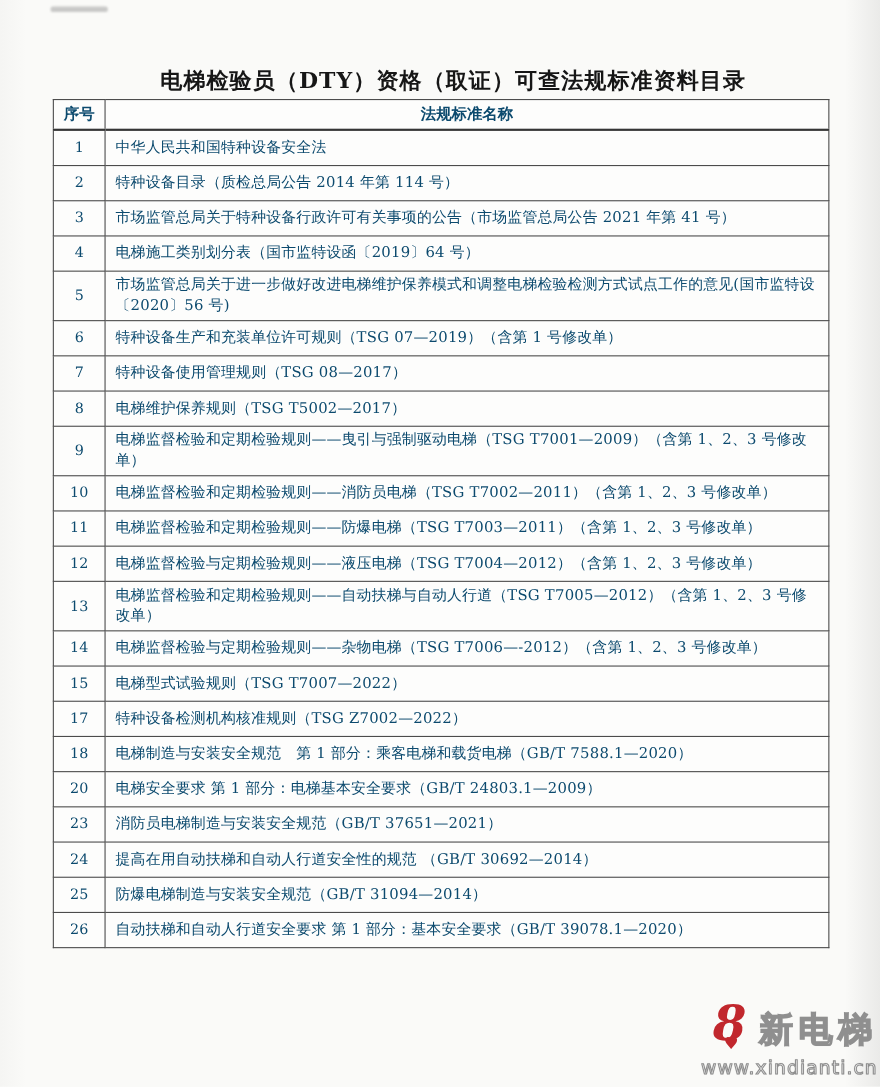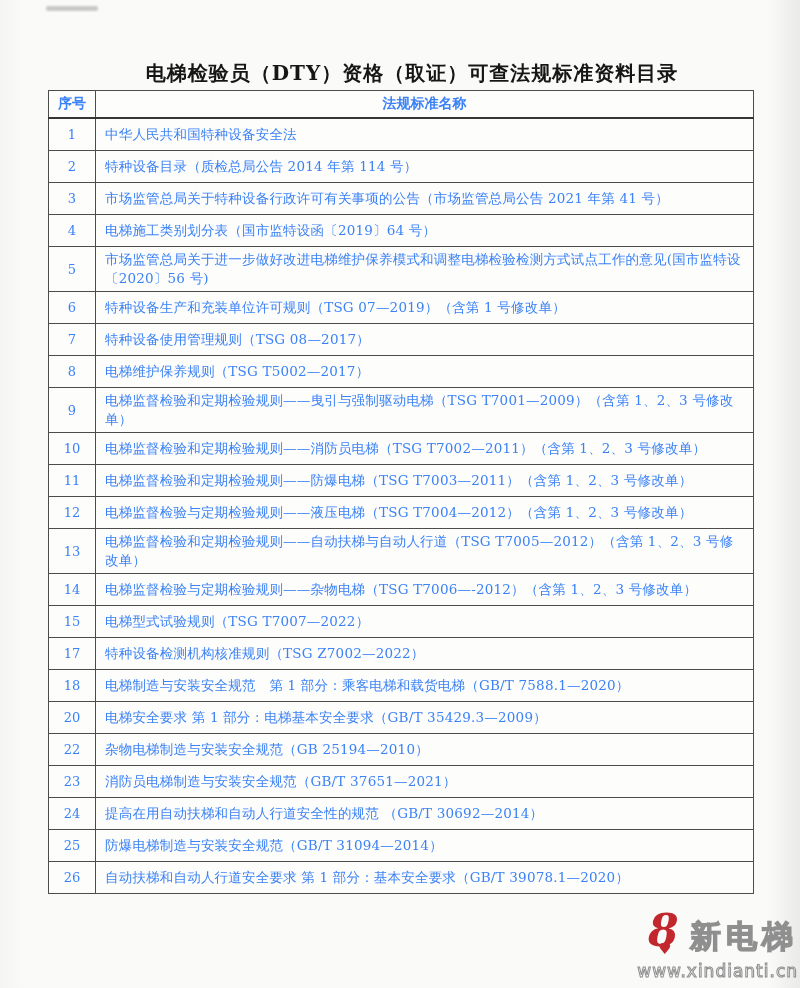--- a/index.html
+++ b/index.html
@@ -29,21 +29,21 @@
     letter-spacing: 1px;
   }
   table.reg-table {
     position: absolute; top: 90px; left: 48px;
     width: 706px;
     border-collapse: collapse; table-layout: fixed;
     background: #fdfdfc;
   }
   .reg-table th, .reg-table td {
     border: 1px solid #4c4c4c;
-    color: #3b82f6;
+    color: #0c4a6e;
   }
   .reg-table th {
     height: 26px; font-size: 14px; font-weight: bold;
     text-align: center; padding: 0;
     border-bottom-width: 2px; border-bottom-color: #363636;
   }
   .col-no { width: 47px; }
   .reg-table td.cell-no {
     text-align: center; font-size: 13px; height: 31px; padding: 0;
   }
@@ -191,28 +191,24 @@
   </tr>
 
   <tr>
     <td class="cell-no">18</td>
     <td class="cell-name">电梯制造与安装安全规范　第 1 部分：乘客电梯和载货电梯（GB/T 7588.1—2020）</td>
   </tr>
 
 
   <tr>
     <td class="cell-no">20</td>
-    <td class="cell-name">电梯安全要求 第 1 部分：电梯基本安全要求（GB/T 35429.3—2009）</td>
-  </tr>
-
-
-  <tr>
-    <td class="cell-no">22</td>
-    <td class="cell-name">杂物电梯制造与安装安全规范（GB 25194—2010）</td>
-  </tr>
+    <td class="cell-name">电梯安全要求 第 1 部分：电梯基本安全要求（GB/T 24803.1—2009）</td>
+  </tr>
+
+
 
   <tr>
     <td class="cell-no">23</td>
     <td class="cell-name">消防员电梯制造与安装安全规范（GB/T 37651—2021）</td>
   </tr>
 
   <tr>
     <td class="cell-no">24</td>
     <td class="cell-name">提高在用自动扶梯和自动人行道安全性的规范 （GB/T 30692—2014）</td>
   </tr>

